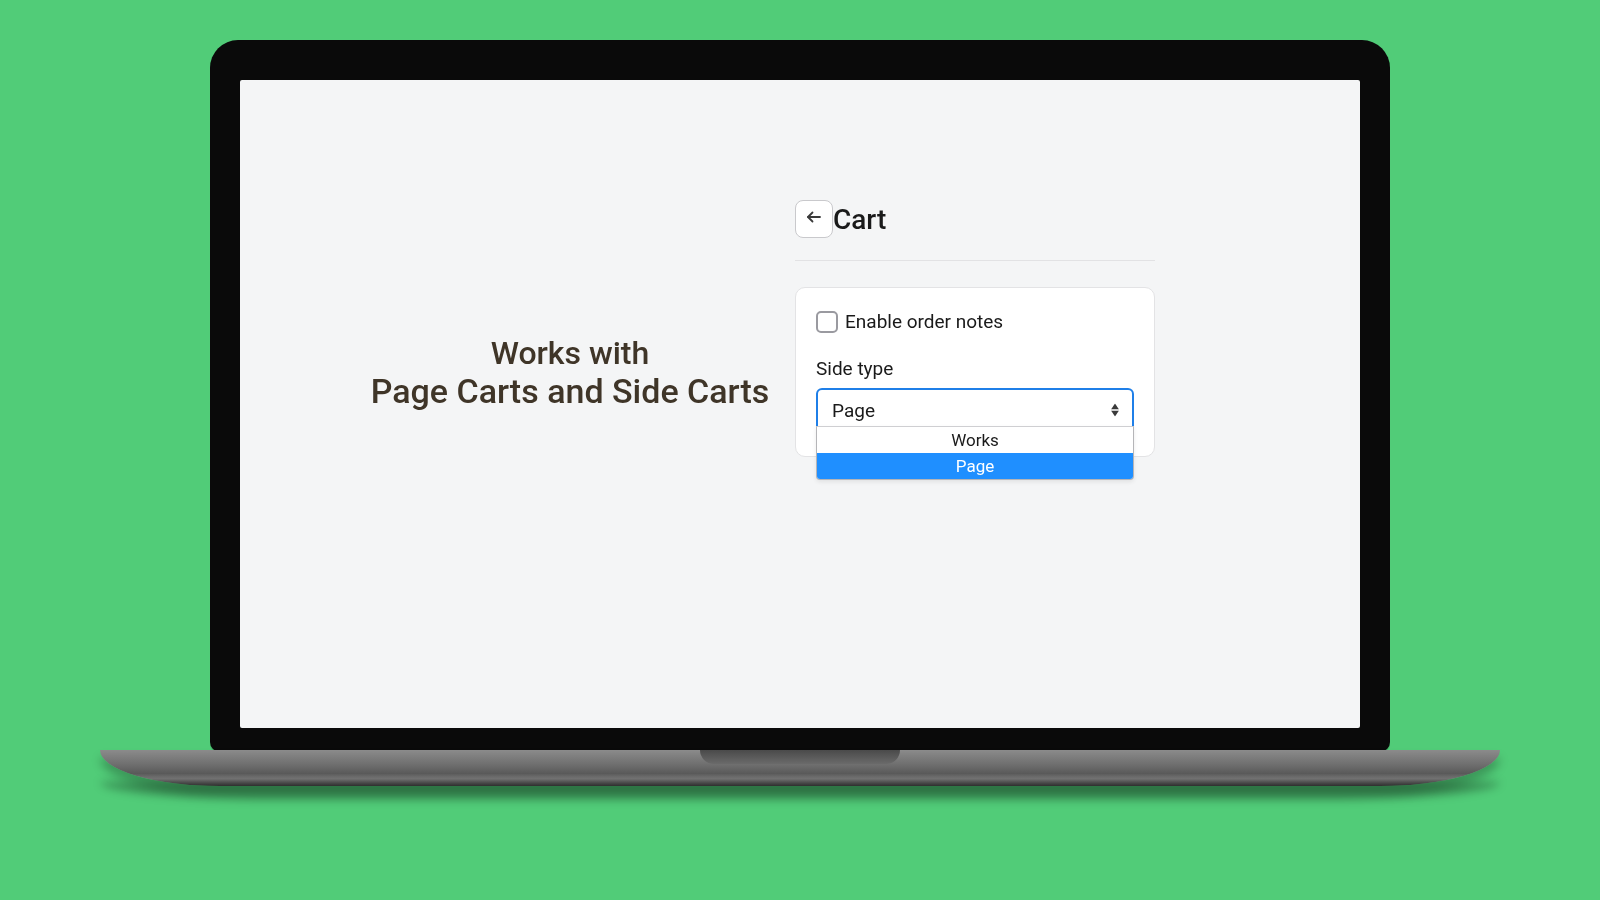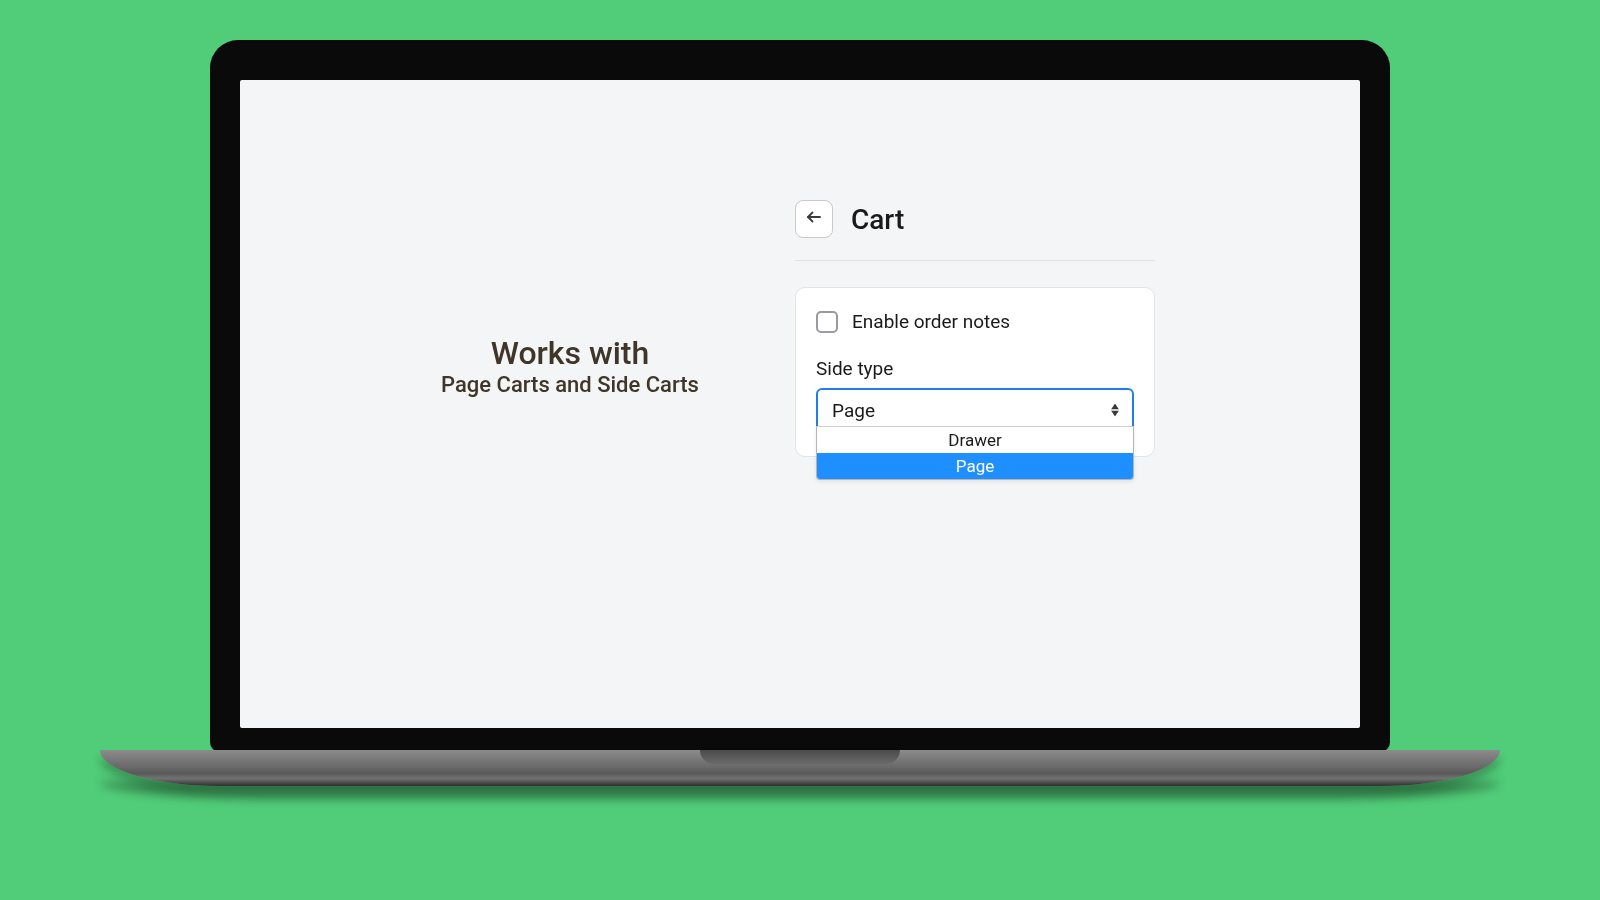--- a/index.html
+++ b/index.html
@@ -68,33 +68,32 @@
   .tagline {
     position: absolute;
     left: 90px;
     top: 255px;
     width: 480px;
     text-align: center;
     color: #3f3528;
     font-weight: 500;
   }
   .tagline .line1 { font-size: 32px; line-height: 1.15; }
-  .tagline .line2 { font-size: 22px; line-height: 1.15; }
+  .tagline .line2 { font-size: 34px; line-height: 1.15; }
 
   .panel-area {
     position: absolute;
     left: 555px;
     top: 120px;
     width: 360px;
   }
 
   .panel-header {
     display: flex;
     align-items: center;
-    gap: 18px;
     padding-bottom: 22px;
     border-bottom: 1px solid #e2e2e4;
     margin-bottom: 26px;
   }
   .back-btn {
     width: 38px;
     height: 38px;
     border: 1px solid #c9c9cc;
     border-radius: 8px;
     background: #fff;
@@ -114,21 +113,21 @@
     background: #fff;
     border: 1px solid #e3e3e5;
     border-radius: 10px;
     padding: 22px 20px 24px 20px;
     position: relative;
   }
 
   .checkbox-row {
     display: flex;
     align-items: center;
-    gap: 14px;
+    gap: 7px;
     margin-bottom: 24px;
   }
   .checkbox {
     width: 22px;
     height: 22px;
     border: 2px solid #9a9aa0;
     border-radius: 5px;
     background: #fff;
     cursor: pointer;
   }
@@ -236,21 +235,21 @@
               <svg viewBox="0 0 10 6">
                   <polygon points="5,0 9,6 1,6" fill="#3a3a3a"></polygon>
                 </svg>
               <svg viewBox="0 0 10 6">
                   <polygon points="1,0 9,0 5,6" fill="#3a3a3a"></polygon>
                 </svg>
             </span>
           </div>
 
           <div class="dropdown">
-            <div class="dropdown-option">Drawer</div>
+            <div class="dropdown-option">Works</div>
             <div class="dropdown-option selected">Page</div>
           </div>
 
         </div>
 
       </div>
 
     </div>
   </div>
   <div class="laptop-base">

